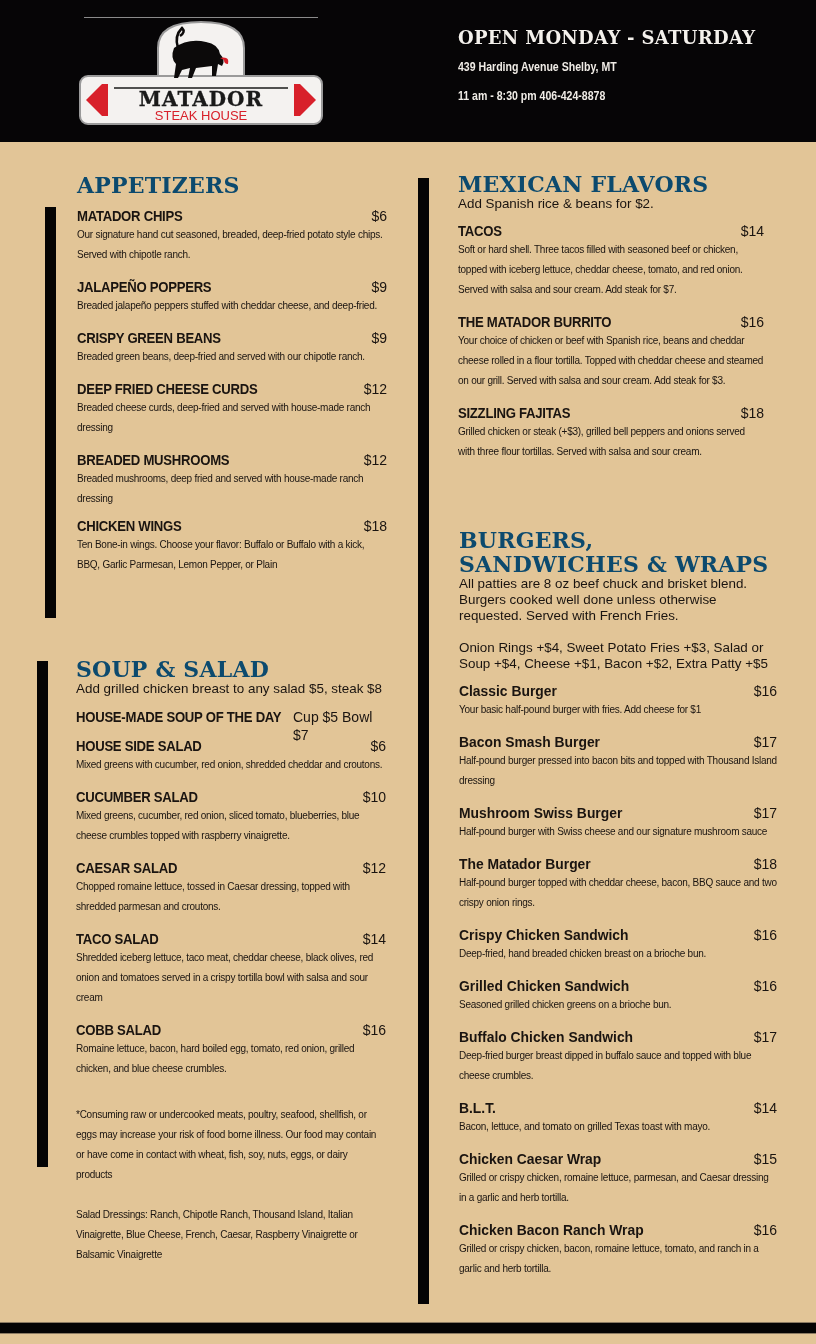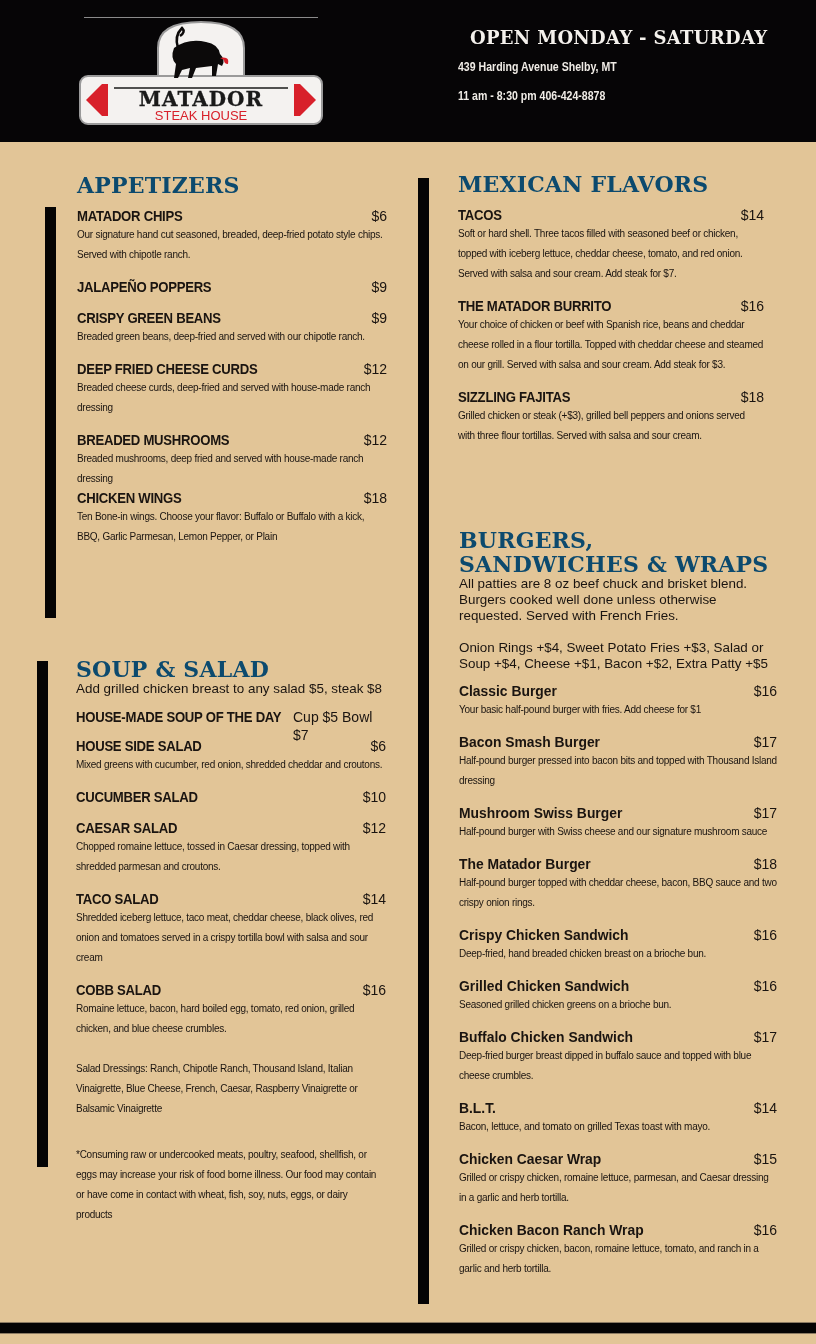--- a/index.html
+++ b/index.html
@@ -2,21 +2,21 @@
 <html><head>
 <meta charset="utf-8">
 <style>
   * { box-sizing: border-box; margin: 0; padding: 0; }
   html, body { width: 816px; height: 1344px; overflow: hidden; }
   body { background: #e2c597; font-family: "Liberation Sans", sans-serif; color: #1a1410; position: relative; }
 
   .header { position: absolute; left: 0; top: 0; width: 816px; height: 142px; background: #060506; }
   .header-rule { position: absolute; left: 84px; top: 17px; width: 234px; height: 1px; background: #8a8a8a; }
   .logo { position: absolute; left: 78px; top: 20px; width: 246px; height: 106px; }
-  .hours-title { position: absolute; left: 458px; top: 27px; font-family: "DejaVu Serif", serif; font-weight: bold; font-size: 18px; color: #f4f1ec; letter-spacing: 0.3px; margin-left: 12px; }
+  .hours-title { position: absolute; left: 458px; top: 27px; font-family: "DejaVu Serif", serif; font-weight: bold; font-size: 18px; color: #f4f1ec; letter-spacing: 0.3px; }
   .hours-line { position: absolute; left: 458px; font-family: "Liberation Sans", sans-serif; font-weight: bold; font-size: 12px; color: #f0ece6; transform: scaleX(0.88); transform-origin: left; }
 
   .bar { position: absolute; background: #050404; width: 11px; }
 
   .section { position: absolute; }
   .sec-title { font-family: "DejaVu Serif", serif; font-weight: bold; font-size: 22px; line-height: 24px; color: #0c4a6e; letter-spacing: 0.2px; }
   .sec-note { font-size: 13.4px; line-height: 16px; transform-origin: left; }
   .item { margin-top: 0; }
   .item-head { display: flex; justify-content: space-between; align-items: flex-start; }
   .item-name { font-weight: bold; font-size: 14.6px; line-height: 18px; letter-spacing: -0.3px; transform: scaleX(0.9); transform-origin: left; white-space: nowrap; }
@@ -70,20 +70,21 @@
           <span class="item-name">MATADOR CHIPS</span>
           <span class="item-price">$6</span>
         </div>
         <div class="item-desc">Our signature hand cut seasoned, breaded, deep-fried potato style chips. Served with chipotle ranch.</div>
       </div>
       <div class="item" style="margin-top: 13px;">
         <div class="item-head">
           <span class="item-name">JALAPEÑO POPPERS</span>
           <span class="item-price">$9</span>
         </div>
+        <div class="item-desc">Breaded jalapeño peppers stuffed with cheddar cheese, and deep-fried.</div>
       </div>
       <div class="item" style="margin-top: 13px;">
         <div class="item-head">
           <span class="item-name">CRISPY GREEN BEANS</span>
           <span class="item-price">$9</span>
         </div>
         <div class="item-desc">Breaded green beans, deep-fried and served with our chipotle ranch.</div>
       </div>
       <div class="item" style="margin-top: 13px;">
         <div class="item-head">
@@ -92,21 +93,21 @@
         </div>
         <div class="item-desc">Breaded cheese curds, deep-fried and served with house-made ranch dressing</div>
       </div>
       <div class="item" style="margin-top: 13px;">
         <div class="item-head">
           <span class="item-name">BREADED MUSHROOMS</span>
           <span class="item-price">$12</span>
         </div>
         <div class="item-desc">Breaded mushrooms, deep fried and served with house-made ranch dressing</div>
       </div>
-      <div class="item" style="margin-top: 0;">
+      <div class="item" style="margin-top: 8px;">
         <div class="item-head">
           <span class="item-name">CHICKEN WINGS</span>
           <span class="item-price">$18</span>
         </div>
         <div class="item-desc">Ten Bone-in wings. Choose your flavor: Buffalo or Buffalo with a kick, BBQ, Garlic Parmesan, Lemon Pepper, or Plain</div>
       </div>
     </div>
 </div>
 
 <div class="section" style="left:76px; top:657px; width:310px;">
@@ -122,20 +123,21 @@
           <span class="item-name">HOUSE SIDE SALAD</span>
           <span class="item-price">$6</span>
         </div>
         <div class="item-desc">Mixed greens with cucumber, red onion, shredded cheddar and croutons.</div>
       </div>
       <div class="item" style="margin-top: 13px;">
         <div class="item-head">
           <span class="item-name">CUCUMBER SALAD</span>
           <span class="item-price">$10</span>
         </div>
+        <div class="item-desc">Mixed greens, cucumber, red onion, sliced tomato, blueberries, blue cheese crumbles topped with raspberry vinaigrette.</div>
       </div>
       <div class="item" style="margin-top: 13px;">
         <div class="item-head">
           <span class="item-name">CAESAR SALAD</span>
           <span class="item-price">$12</span>
         </div>
         <div class="item-desc">Chopped romaine lettuce, tossed in Caesar dressing, topped with shredded parmesan and croutons.</div>
       </div>
       <div class="item" style="margin-top: 13px;">
         <div class="item-head">
@@ -145,26 +147,27 @@
         <div class="item-desc">Shredded iceberg lettuce, taco meat, cheddar cheese, black olives, red onion and tomatoes served in a crispy tortilla bowl with salsa and sour cream</div>
       </div>
       <div class="item" style="margin-top: 13px;">
         <div class="item-head">
           <span class="item-name">COBB SALAD</span>
           <span class="item-price">$16</span>
         </div>
         <div class="item-desc">Romaine lettuce, bacon, hard boiled egg, tomato, red onion, grilled chicken, and blue cheese crumbles.</div>
       </div>
     </div>
+  <div class="item-desc" style="margin-top:26px;">*Consuming raw or undercooked meats, poultry, seafood, shellfish, or eggs may increase your risk of food borne illness. Our food may contain or have come in contact with wheat, fish, soy, nuts, eggs, or dairy products</div>
   <div class="item-desc" style="margin-top:20px;">Salad Dressings: Ranch, Chipotle Ranch, Thousand Island, Italian Vinaigrette, Blue Cheese, French, Caesar, Raspberry Vinaigrette or Balsamic Vinaigrette</div>
-  <div class="item-desc" style="margin-top:26px;">*Consuming raw or undercooked meats, poultry, seafood, shellfish, or eggs may increase your risk of food borne illness. Our food may contain or have come in contact with wheat, fish, soy, nuts, eggs, or dairy products</div>
 </div>
 
 <div class="section" style="left:458px; top:172px; width:306px;">
   <div class="sec-title">MEXICAN FLAVORS</div>
+  <div class="sec-note">Add Spanish rice &amp; beans for $2.</div>
   <div id="mex-items" style="margin-top:10px;">
       <div class="item">
         <div class="item-head">
           <span class="item-name">TACOS</span>
           <span class="item-price">$14</span>
         </div>
         <div class="item-desc">Soft or hard shell. Three tacos filled with seasoned beef or chicken, topped with iceberg lettuce, cheddar cheese, tomato, and red onion. Served with salsa and sour cream. Add steak for $7.</div>
       </div>
       <div class="item" style="margin-top: 13px;">
         <div class="item-head">

